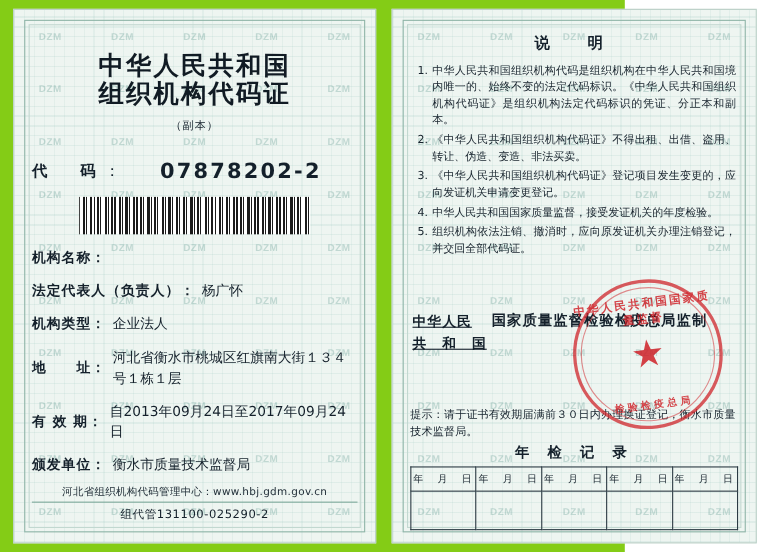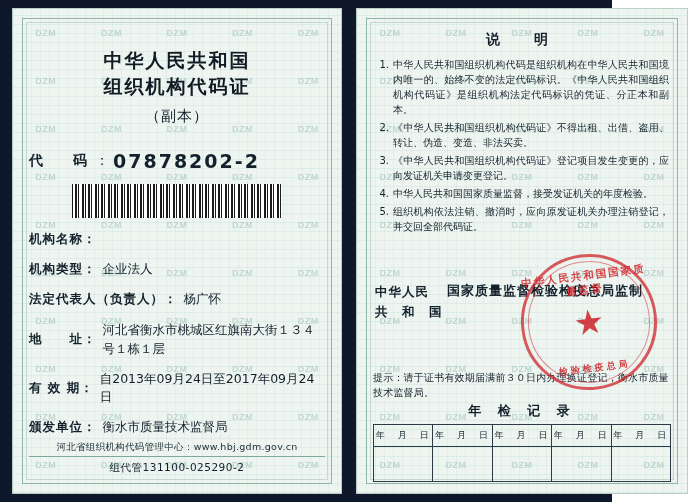--- a/index.html
+++ b/index.html
@@ -10,22 +10,21 @@
   body {
     width: 700px;
     height: 502px;
     font-family: "DejaVu Sans", "Liberation Sans", sans-serif;
     overflow: hidden;
   }
   .page {
     position: relative;
     width: 568px;
     height: 502px;
-    background: #0f172a;
-    padding-left: 44px;
+    background: #84cc16;
   }
   
   .cert {
     position: absolute;
     top: 8px;
     height: 486px;
     background:
       repeating-linear-gradient(0deg, rgba(120,180,170,0.13) 0px, rgba(120,180,170,0.13) 1px, transparent 1px, transparent 9px),
       repeating-linear-gradient(90deg, rgba(120,180,170,0.10) 0px, rgba(120,180,170,0.10) 1px, transparent 1px, transparent 9px),
       #eef5f1;
@@ -74,29 +73,29 @@
     color: #14202b;
   }
 
   
   .title-block {
     text-align: center;
     margin-top: 22px;
   }
   .title-line {
     font-family: "DejaVu Sans", sans-serif;
-    font-size: 19px;
+    font-size: 23px;
     font-weight: bold;
     letter-spacing: 2px;
     color: #111b24;
     line-height: 26px;
   }
   .subtitle {
     margin-top: 8px;
-    font-size: 15px;
+    font-size: 10px;
     letter-spacing: 1px;
   }
 
   .row {
     display: flex;
     align-items: center;
     margin-top: 12px;
   }
   .row-label {
     flex: 0 0 auto;
@@ -120,20 +119,21 @@
   }
   .code-label {
     font-size: 14px;
     font-weight: bold;
     letter-spacing: 8px;
     white-space: nowrap;
   }
   .code-colon { font-size: 14px; padding: 0 4px 0 0; }
   .code-value {
     flex: 1;
+    text-align: center;
     font-family: "DejaVu Sans", sans-serif;
     font-size: 19px;
     font-weight: bold;
     letter-spacing: 2px;
   }
 
   .barcode {
     margin: 12px auto 0;
     width: 210px;
     height: 34px;
@@ -195,20 +195,21 @@
     height: 120px;
   }
   .issuer-col {
     position: absolute;
     left: 2px;
     top: 34px;
     font-size: 12.5px;
     font-weight: bold;
     line-height: 20px;
     letter-spacing: 1px;
+    text-decoration: underline;
   }
   .issuer-name {
     position: absolute;
     left: 74px;
     top: 34px;
     font-size: 13px;
     font-weight: bold;
     letter-spacing: 1px;
   }
   .seal {
@@ -357,27 +358,27 @@
         <span class="code-value">07878202-2</span>
       </div>
 
       <div class="barcode"></div>
 
       <div class="row">
         <span class="row-label">机构名称：</span>
       </div>
 
       <div class="row">
+        <span class="row-label">法定代表人（负责人）：</span>
+        <span class="row-value">杨广怀</span>
+      </div>
+
+      <div class="row">
         <span class="row-label">机构类型：</span>
         <span class="row-value">企业法人</span>
-      </div>
-
-      <div class="row">
-        <span class="row-label">法定代表人（负责人）：</span>
-        <span class="row-value">杨广怀</span>
       </div>
 
       <div class="row">
         <span class="row-label">地　　址：</span>
         <span class="row-value addr-block">河北省衡水市桃城区红旗南大街１３４号１栋１层</span>
       </div>
 
       <div class="row">
         <span class="row-label">有 效 期：</span>
         <span class="row-value">自2013年09月24日至2017年09月24日</span>

